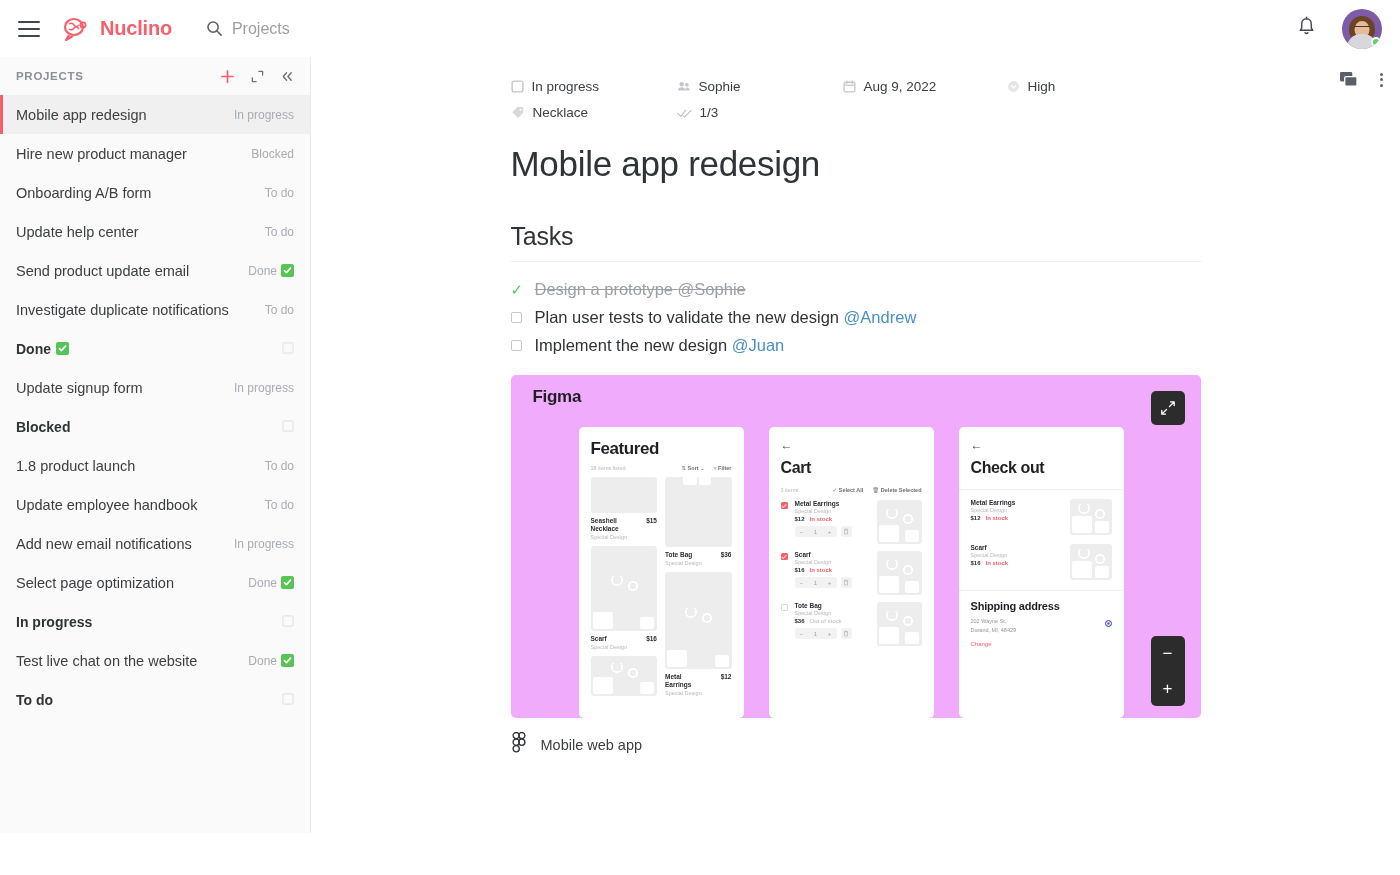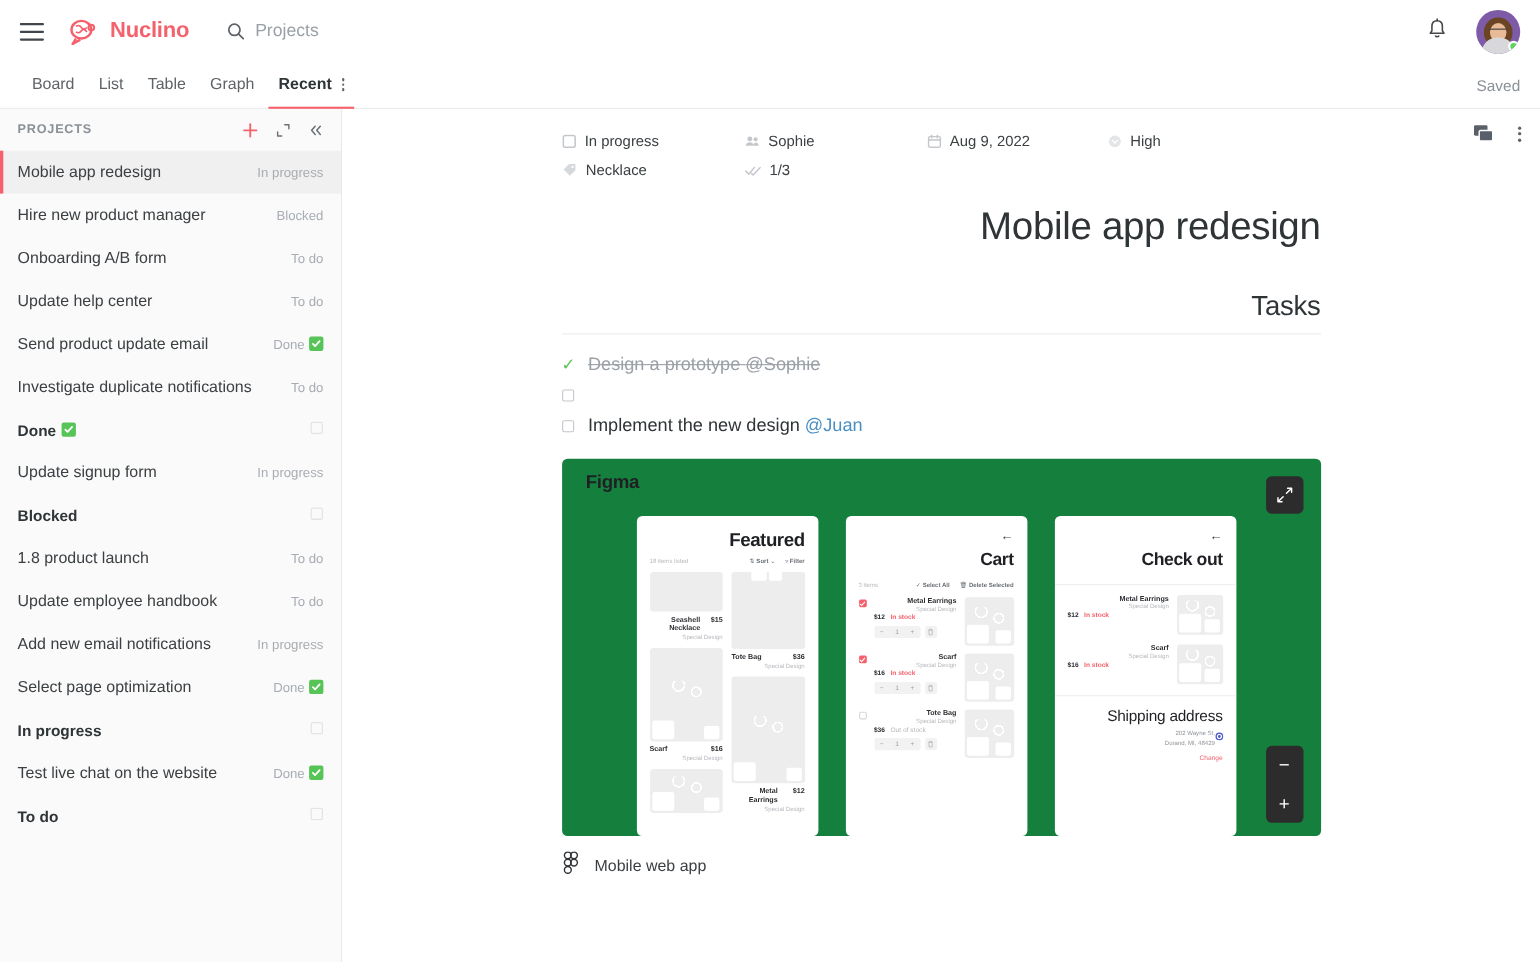--- a/index.html
+++ b/index.html
@@ -3,21 +3,21 @@
 <meta charset="utf-8">
 <style>
   * { box-sizing: border-box; margin: 0; padding: 0; }
   html, body {
     width: 1400px; height: 875px;
     font-family: "Liberation Sans", sans-serif;
     background: #ffffff;
     color: #2f3437;
     overflow: hidden;
   }
-  .app { width: 1400px; height: 783px; position: relative; text-align: right; }
+  .app { width: 1400px; height: 783px; position: relative; }
 
   
   .topbar {
     height: 57px; display: flex; align-items: center;
     padding: 0 18px; background: #fff;
   }
   .hamburger { width: 22px; height: 16px; display: flex; flex-direction: column;
     justify-content: space-between; cursor: pointer; margin-right: 22px; }
   .hamburger span { display: block; height: 2px; background: #42474b; border-radius: 1px; }
   .brand { display: flex; align-items: center; gap: 8px; cursor: pointer; }
@@ -115,21 +115,21 @@
   .tasks { margin-top: 13px; }
   .tk-box { width: 11px; height: 11px; border: 1.5px solid #c3c7cb; border-radius: 2px;
     cursor: pointer; flex: none; }
   .tk-check { color: #56c456; font-size: 15px; line-height: 11px; width: 11px; flex: none; }
   .tk-text { font-size: 16.5px; color: #2f3437; }
   .tk-done .tk-text { text-decoration: line-through; color: #9aa0a6; }
   .mention { color: #4a90c4; }
   .tk-done .mention { color: #9aa0a6; }
 
   
-  .embed { margin-top: 16px; background: #15803d; border-radius: 5px;
+  .embed { margin-top: 16px; background: #f0abfc; border-radius: 5px;
     height: 343px; position: relative; overflow: hidden; }
   .figma-label { position: absolute; left: 22px; top: 12px; font-size: 17px;
     color: #1f2024; font-weight: bold; letter-spacing: -0.3px; }
   .fs-btn { position: absolute; right: 16px; top: 16px; width: 34px; height: 34px;
     background: #2c2c2c; border-radius: 5px; cursor: pointer;
     display: flex; align-items: center; justify-content: center; }
   .zoom-ctl { position: absolute; right: 16px; bottom: 12px; width: 34px;
     background: #2c2c2c; border-radius: 5px; display: flex; flex-direction: column; }
   .zoom-ctl div { height: 35px; display: flex; align-items: center; justify-content: center;
     color: #fff; font-size: 17px; cursor: pointer; }
@@ -185,21 +185,21 @@
     font-size: 6px; color: #9aa0a6; }
   .qdel { width: 11px; height: 11px; background: #f2f2f3; border-radius: 2px;
     display: flex; align-items: center; justify-content: center; }
   .cthumb { width: 45px; height: 44px; flex: none; }
 
   .cohead { border-bottom: 1px solid #eeeff0; padding-bottom: 12px; }
   .corow { display: flex; gap: 7px; padding: 9px 12px 0; align-items: flex-start; }
   .coinfo { flex: 1; }
   .sect-div { border-top: 1px solid #eeeff0; margin: 10px 0 0; }
   .ship { padding: 9px 12px 0; }
-  .shtitle { font-size: 14px; font-weight: normal; color: #1f2024; letter-spacing: -0.2px; }
+  .shtitle { font-size: 11px; font-weight: bold; color: #1f2024; letter-spacing: -0.2px; }
   .shaddr { font-size: 5.5px; color: #8f9398; margin-top: 5px; line-height: 1.6; }
   .radio { width: 7px; height: 7px; border-radius: 50%; border: 1.5px solid #4a5bd0;
     background: #4a5bd0; box-shadow: inset 0 0 0 1.2px #fff; }
   .change { font-size: 6px; color: #f4606c; margin-top: 6px; cursor: pointer; }
 
   .caption { display: flex; align-items: center; gap: 14px; margin-top: 14px; }
   .caption-text { font-size: 14.5px; color: #3c4043; }
 </style>
 </head>
 <body>
@@ -240,35 +240,20 @@
       <div class="avatar">
         <div class="face hair"></div>
         <div class="face skin"></div>
         <div class="face glasses"></div>
         <div class="face body"></div>
         <div class="status-dot"></div>
       </div>
     </div>
   </div>
 
-  <div class="tabbar">
-    <div class="tab">Board</div>
-    <div class="tab">List</div>
-    <div class="tab">Table</div>
-    <div class="tab">Graph</div>
-    <div class="tab active">
-      <span>Recent</span>
-      <span class="tab-dots">
-          <i></i>
-          <i></i>
-          <i></i>
-        </span>
-    </div>
-    <div class="saved">Saved</div>
-  </div>
 
   <div class="body-wrap">
 
     <div class="sidebar">
       <div class="sidebar-head">
         <div class="sidebar-title">PROJECTS</div>
         <div class="sidebar-acts">
           <div class="sb-icon">
             <svg width="15" height="15" viewBox="0 0 16 16">
               <line x1="8" y1="2" x2="8" y2="14" stroke="#f4606c" stroke-width="1.8" stroke-linecap="round"></line>
@@ -497,20 +482,21 @@
         <h1 class="title">Mobile app redesign</h1>
 
         <h2 class="sec">Tasks</h2>
         <div class="tasks" id="task-list">
             <div class="task tk-done">
               <span class="tk-check">✓</span>
               <span class="tk-text"><span>Design a prototype </span><span class="mention">@Sophie</span></span>
             </div>
             <div class="task">
               <span class="tk-box"></span>
+              <span class="tk-text"><span>Plan user tests to validate the new design </span><span class="mention">@Andrew</span></span>
             </div>
             <div class="task">
               <span class="tk-box"></span>
               <span class="tk-text"><span>Implement the new design </span><span class="mention">@Juan</span></span>
             </div>
           </div>
 
 
         <div class="embed">
           <div class="figma-label">Figma</div>

